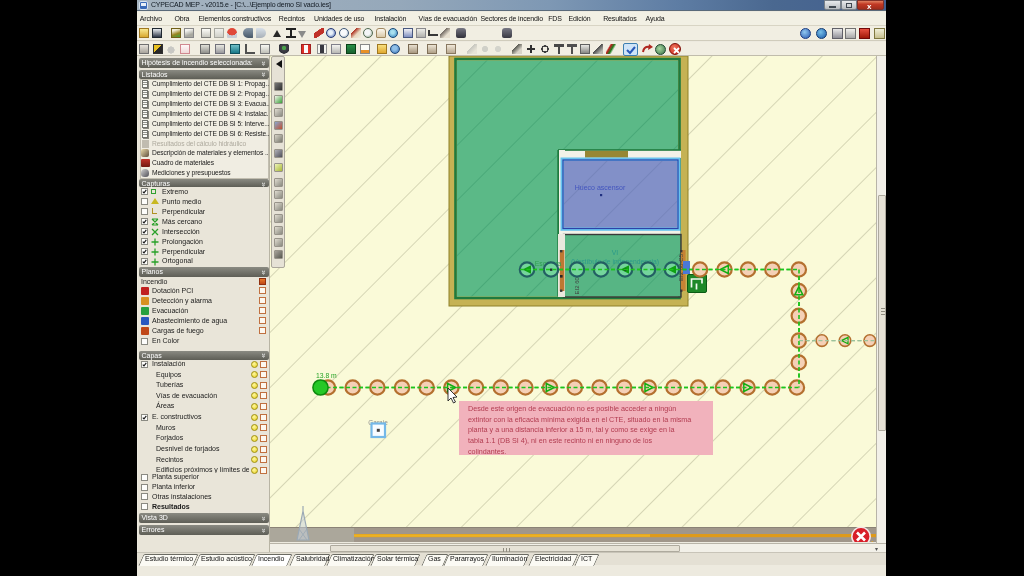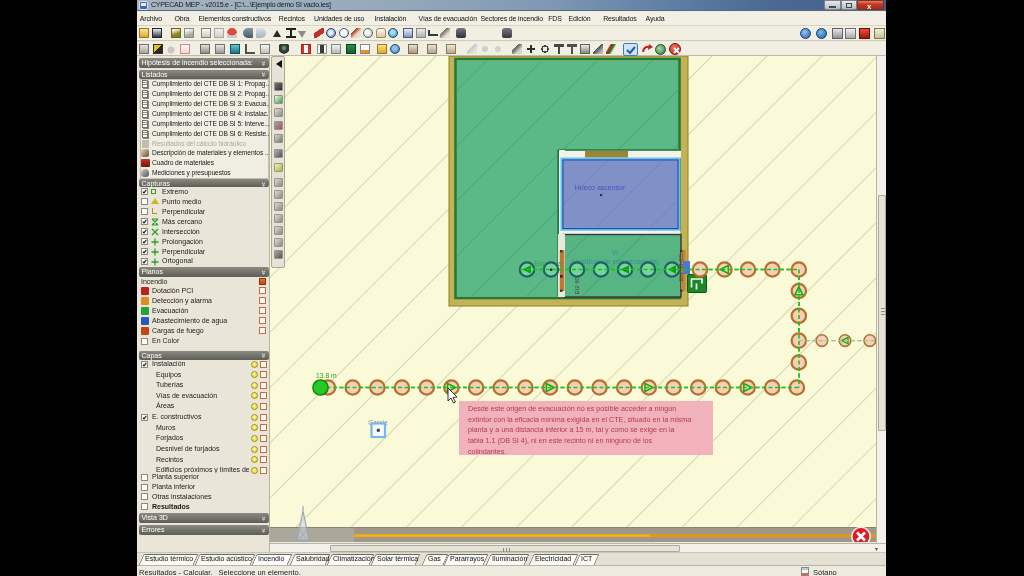--- a/index.html
+++ b/index.html
@@ -506,17 +506,12 @@
 <div class="tx" style="left:291px;top:2px;font-size:7px;color:#111;">Gas</div>
 <div class="ab" style="left:309px;top:0.5px;width:40px;height:11.5px;background:#FBFAF4;border:1px solid #6A6A62;border-bottom:none;transform:skewX(-24deg);border-radius:2px 2px 0 0;"></div>
 <div class="tx" style="left:313px;top:2px;font-size:7px;color:#111;">Pararrayos</div>
 <div class="ab" style="left:351px;top:0.5px;width:39px;height:11.5px;background:#FBFAF4;border:1px solid #6A6A62;border-bottom:none;transform:skewX(-24deg);border-radius:2px 2px 0 0;"></div>
 <div class="tx" style="left:355px;top:2px;font-size:7px;color:#111;">Iluminación</div>
 <div class="ab" style="left:394px;top:0.5px;width:45px;height:11.5px;background:#FBFAF4;border:1px solid #6A6A62;border-bottom:none;transform:skewX(-24deg);border-radius:2px 2px 0 0;"></div>
 <div class="tx" style="left:398px;top:2px;font-size:7px;color:#111;">Electricidad</div>
 <div class="ab" style="left:440px;top:0.5px;width:20px;height:11.5px;background:#FBFAF4;border:1px solid #6A6A62;border-bottom:none;transform:skewX(-24deg);border-radius:2px 2px 0 0;"></div>
 <div class="tx" style="left:444px;top:2px;font-size:7px;color:#111;">ICT</div>
 </div>
-<div class="ab" style="left:0;top:564.5px;width:749px;height:11.5px;background:#EDEAE0;border-top:1px solid #B8B4A8;">
-<div class="tx" style="left:2px;top:2px;font-size:7.5px;color:#222;">Resultados - Calcular.&nbsp;&nbsp;&nbsp;Seleccione un elemento.</div>
-<div class="ab" style="left:664px;top:1.5px;width:8px;height:8.5px;background:linear-gradient(#A8D0E0 33%,#F8F8F8 33%,#F8F8F8 66%,#D86848 66%);border:1px solid #888;"></div>
-<div class="tx" style="left:676px;top:2px;font-size:7.5px;color:#222;">Sótano</div>
-</div>
 </div>
 </body></html>

